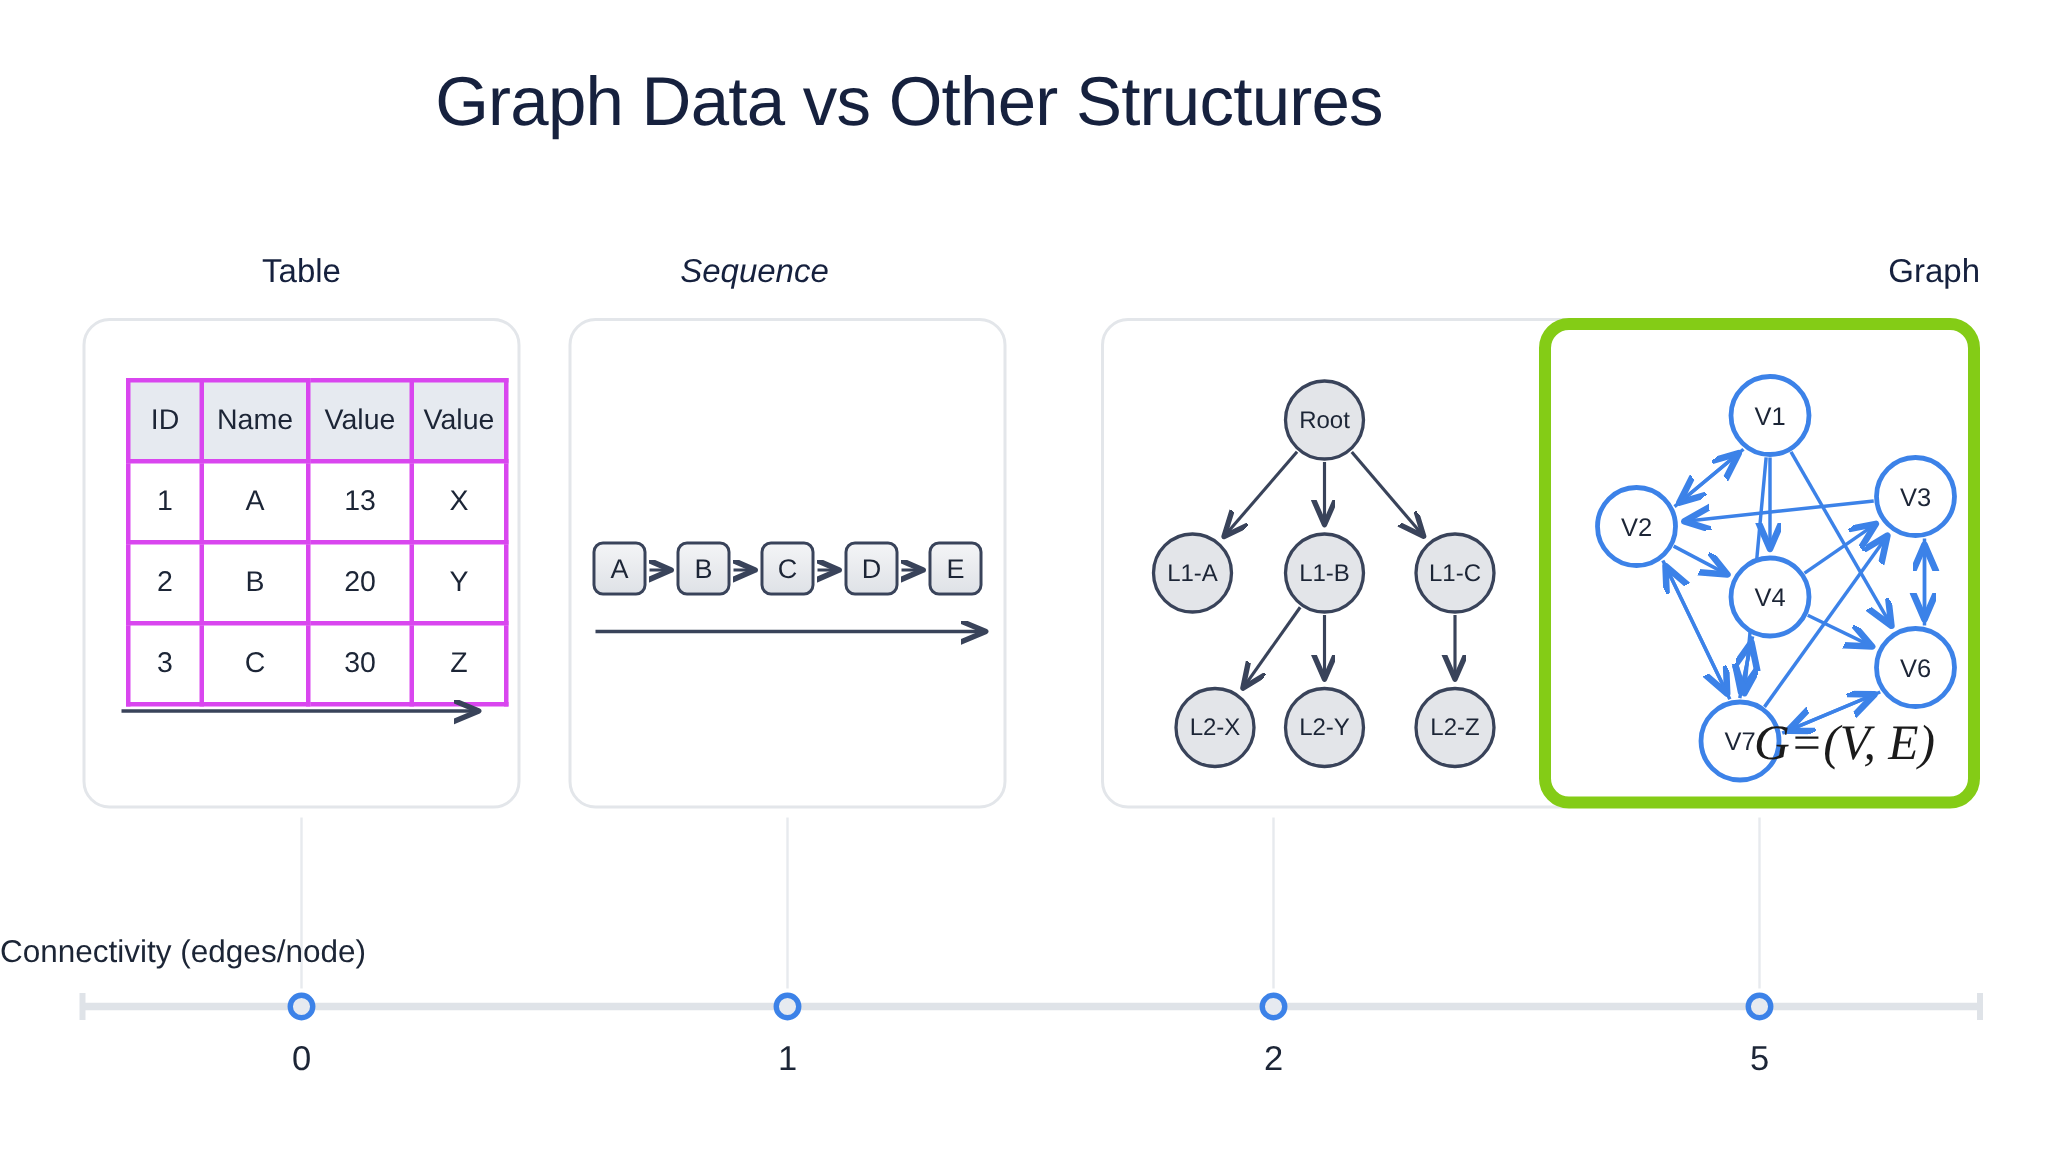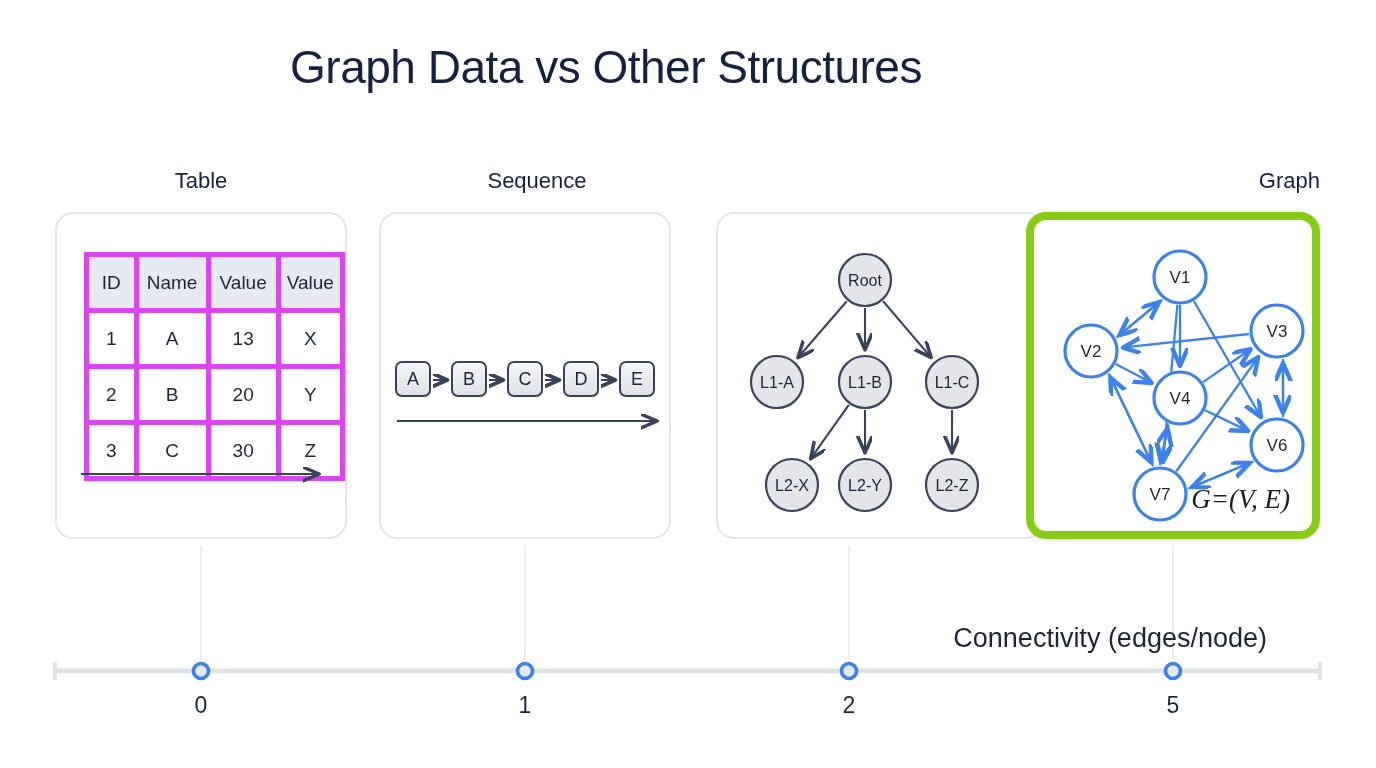--- a/index.html
+++ b/index.html
@@ -47,73 +47,73 @@
   #panel-table{left:55px;width:292px;}
   #heading-table{left:55px;width:292px;}
   .dtable{
     position:absolute;
     left:27px;top:38px;
     border-collapse:collapse;
     font-size:19px;
     color:#1c2536;
   }
   .dtable th,.dtable td{
-    border:5px solid #d946ef;
+    border:3px solid #d946ef;
     width:58px;height:51px;
     text-align:center;
     vertical-align:middle;
     font-weight:400;
     padding:0;
   }
   .dtable th{background:#e6eaf0;}
   .dtable td{background:#ffffff;}
   .dtable th:nth-child(1),.dtable td:nth-child(1){width:46px;}
   .dtable th:nth-child(2),.dtable td:nth-child(2){width:68px;}
   .dtable th:nth-child(3),.dtable td:nth-child(3){width:66px;}
   .dtable th:nth-child(4),.dtable td:nth-child(4){width:60px;}
   
   #panel-sequence{left:379px;width:292px;}
-  #heading-sequence{left:391px;width:292px;}
+  #heading-sequence{left:357px;width:292px;font-style:italic;}
   .seqrow{
     position:absolute;
     left:14px;top:147px;
     display:flex;align-items:center;
   }
   .seqbox{
     width:36px;height:36px;
     border:2px solid #39435a;
     border-radius:7px;
     background:linear-gradient(180deg,#f3f4f6 0%,#dfe2e7 100%);
     display:flex;align-items:center;justify-content:center;
     font-size:18px;color:#1c2536;
     box-sizing:border-box;
   }
   
-  #panel-tree{left:716px;width:328px;}
+  #panel-tree{left:734px;width:328px;}
   #heading-tree{left:703px;width:292px;margin-top:45px;}
   
   #panel-graph{left:1026px;width:294px;}
   #heading-graph{left:1026px;width:294px;text-align:right;}
   .ge-label{
     position:absolute;
     right:22px;bottom:16px;
     font-family:"Liberation Serif", serif;
     font-style:italic;
-    font-size:27px;
+    font-size:33px;
     color:#1b1b1b;
   }
   svg{display:block;}
   .panel-svg{position:absolute;left:0;top:0;}
   
   #axis-layer{position:absolute;left:0;top:0;width:1376px;height:768px;pointer-events:none;}
   #axis-caption{
     position:absolute;
     left:0;top:623px;width:1267px;
-    text-align:right;
-    font-size:27px;color:#1c2536;
+    text-align:left;
+    font-size:21px;color:#1c2536;
   }
   .axis-tick-label{
     position:absolute;
     top:692px;
     width:80px;margin-left:-40px;
     text-align:center;
     font-size:23px;color:#1c2536;
   }
 </style>
 </head>

